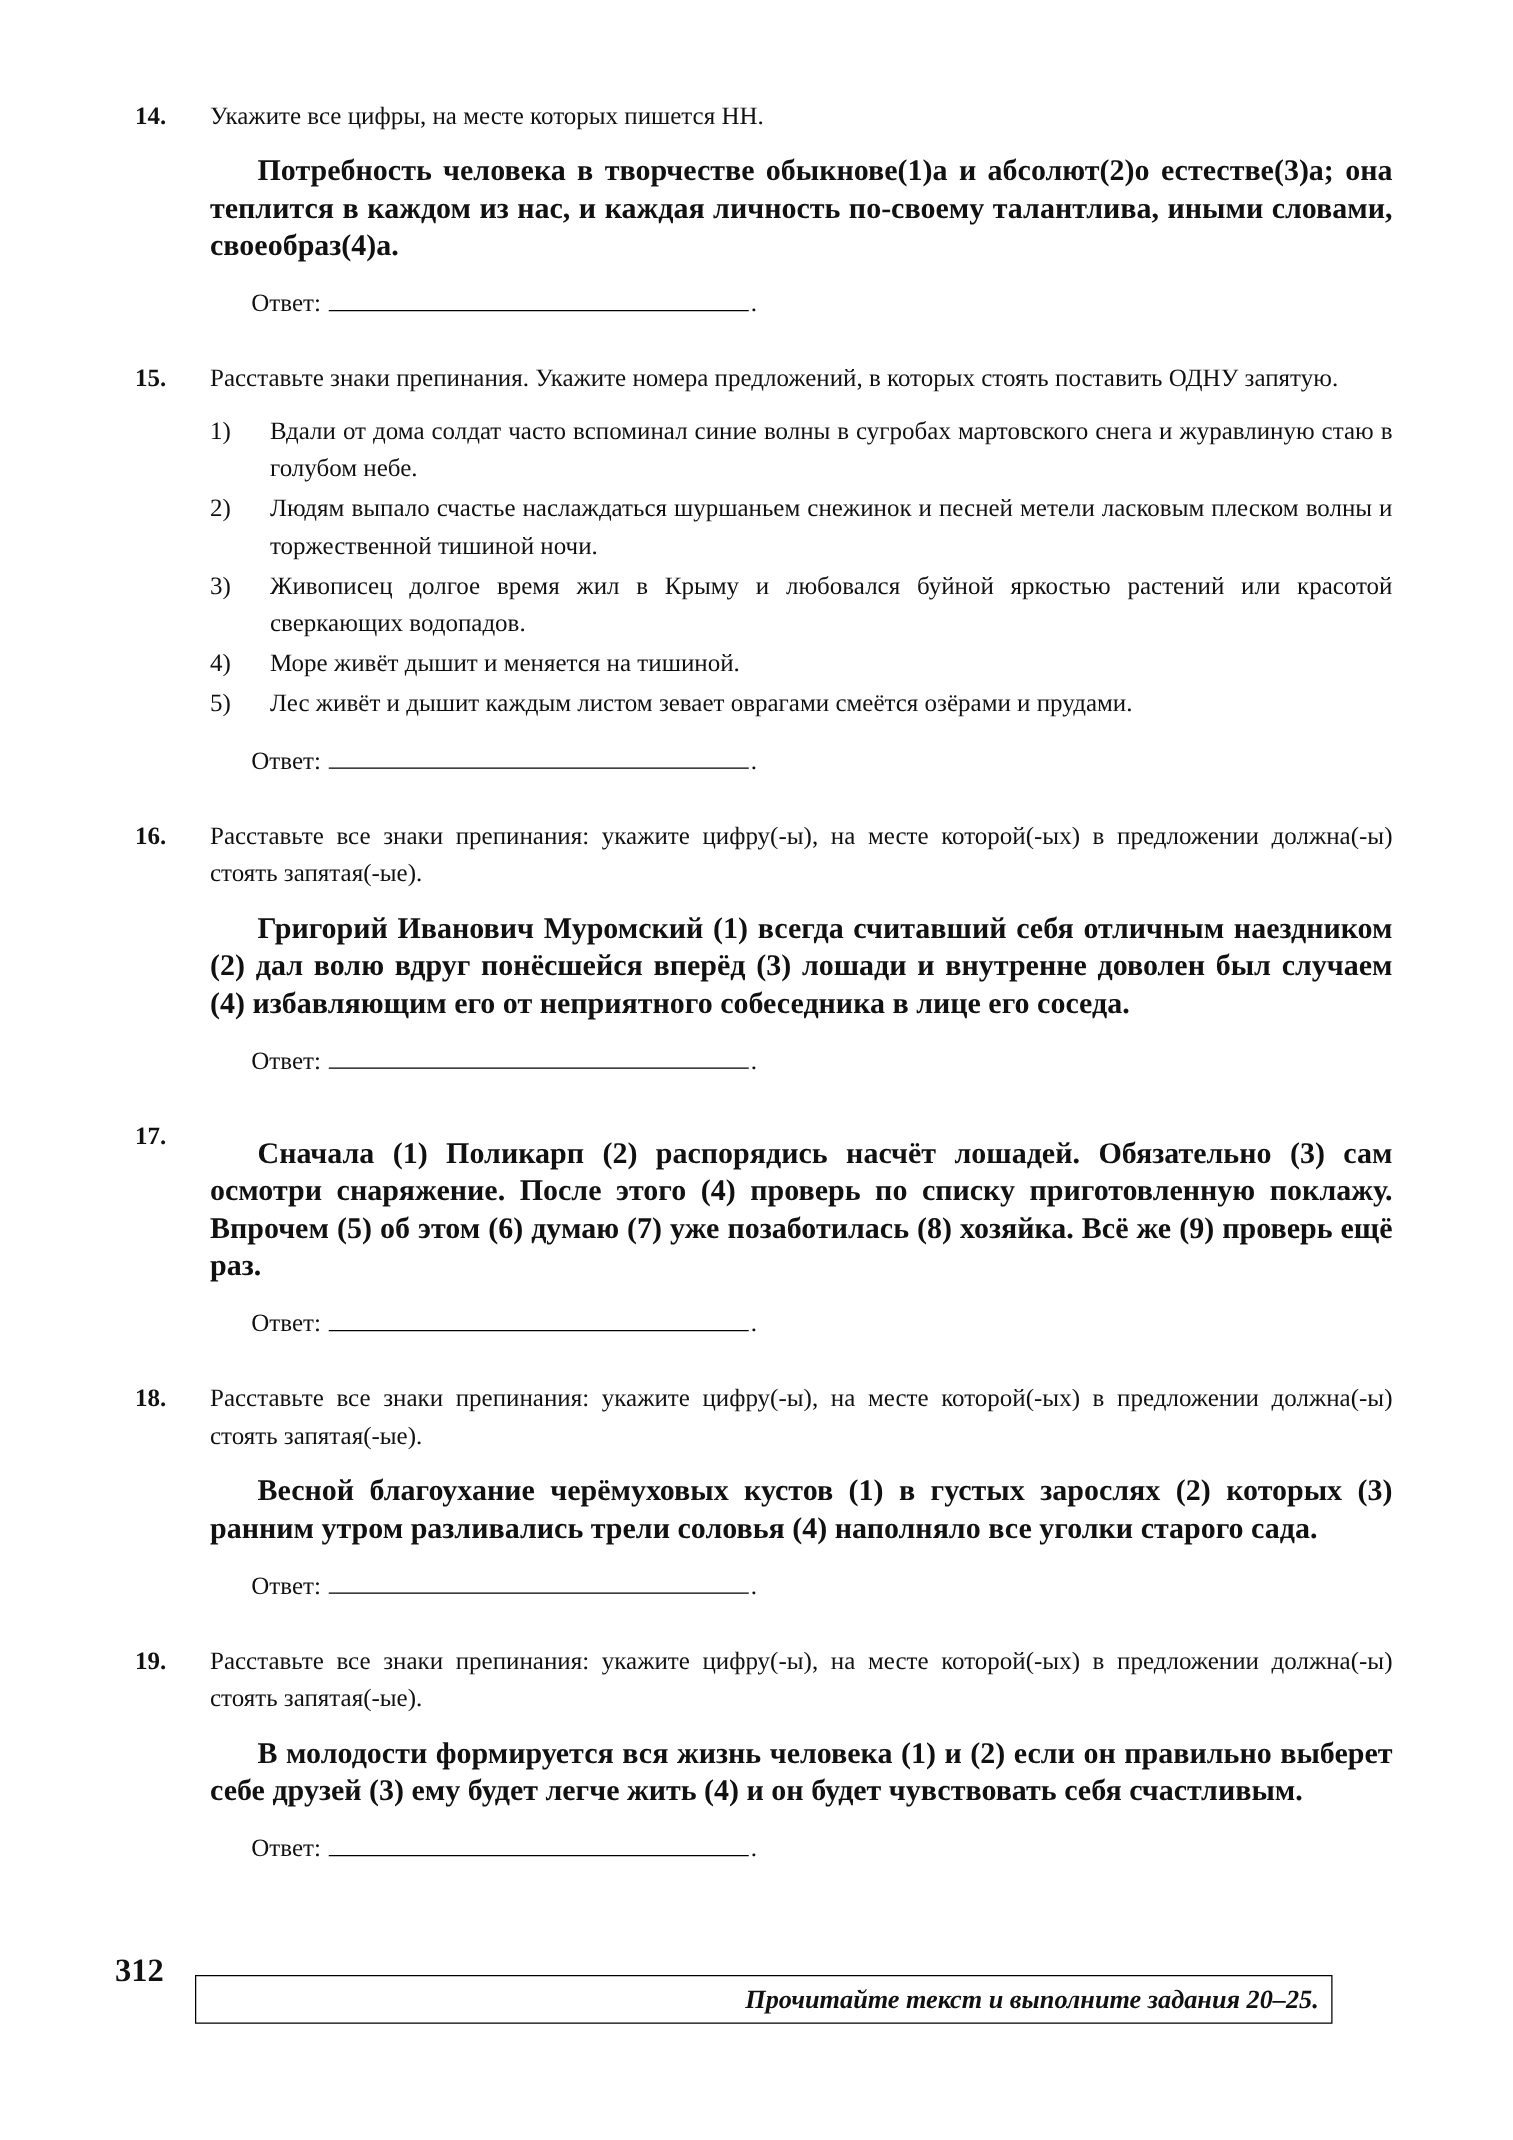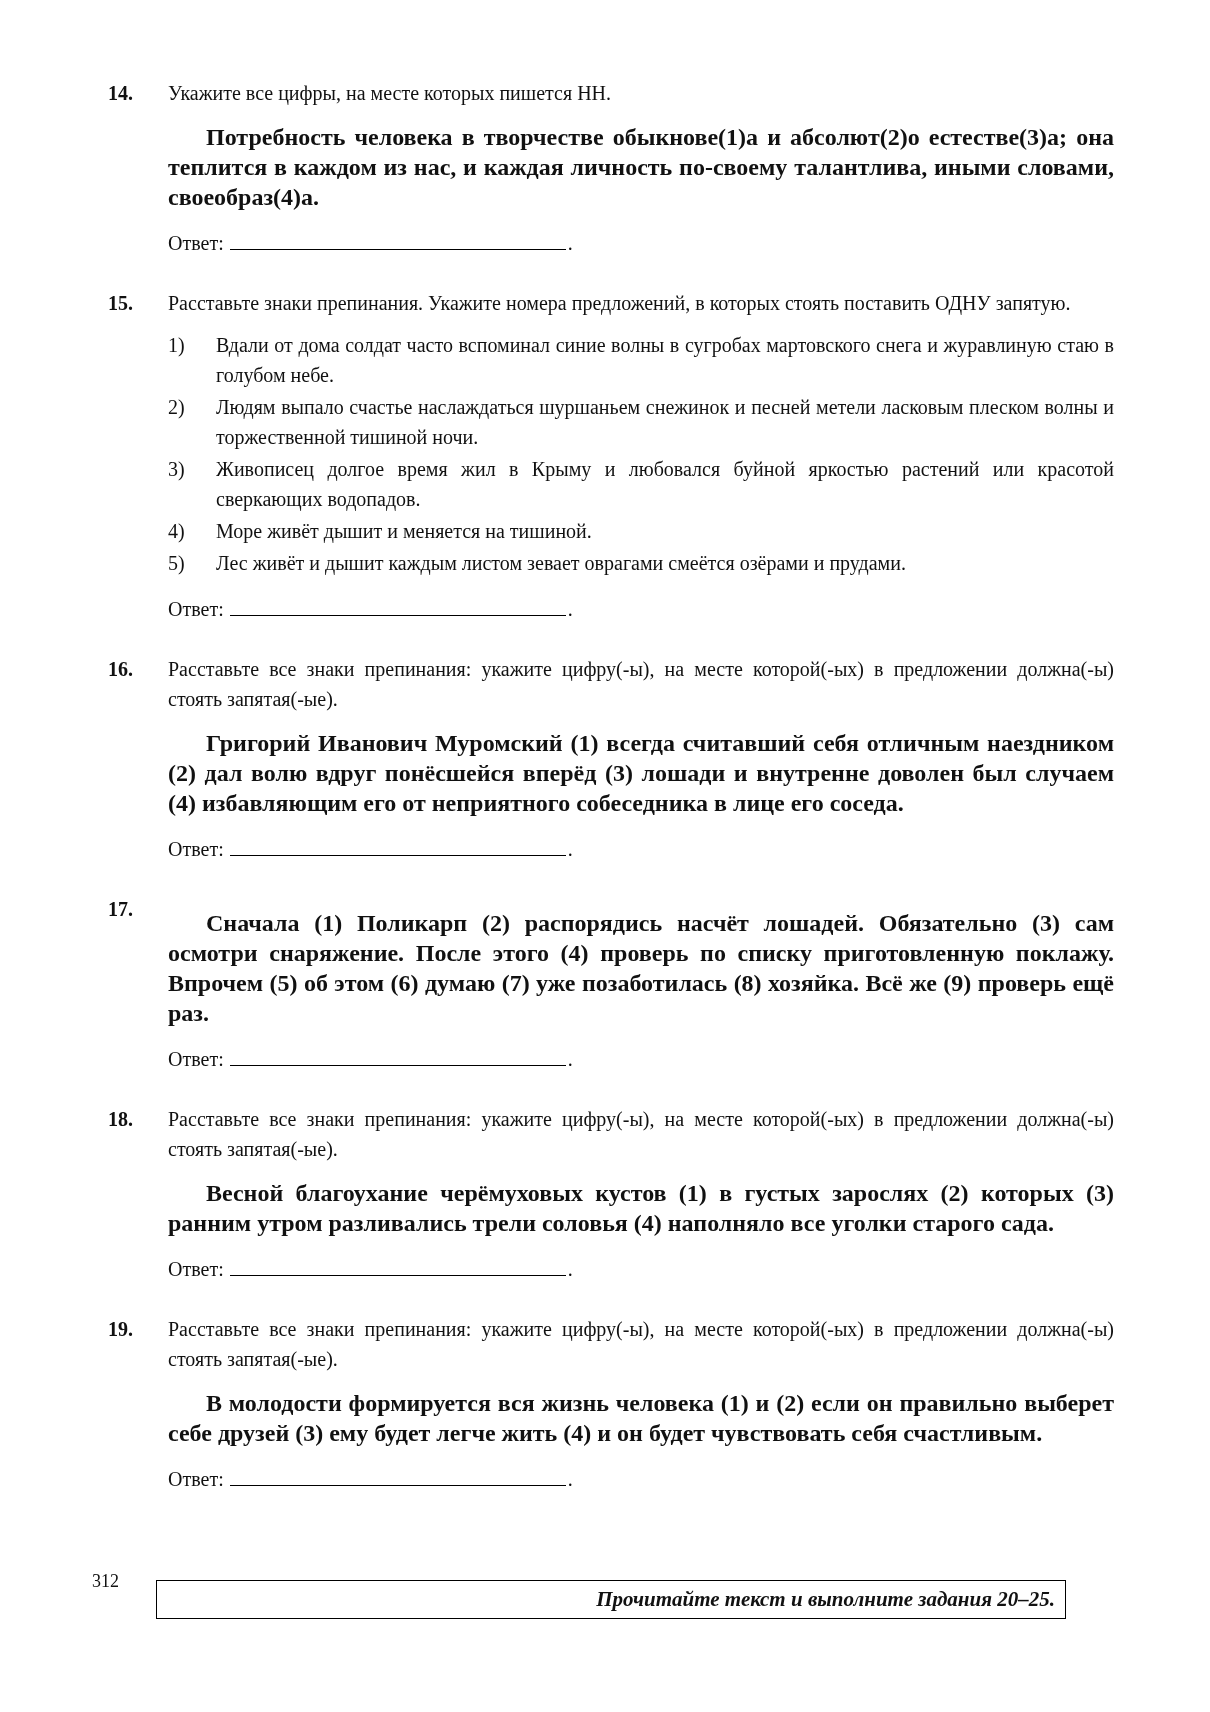--- a/index.html
+++ b/index.html
@@ -57,20 +57,21 @@
   .answer-line {
     font-size: 20px;
     line-height: 30px;
     margin-top: 16px;
     margin-bottom: 30px;
     display: flex;
     align-items: baseline;
   }
   .answer-label {
     margin-right: 6px;
+    margin-left: 33px;
   }
   .answer-rule {
     display: inline-block;
     width: 336px;
     border-bottom: 1.5px solid #000;
     height: 20px;
     margin-right: 2px;
   }
   .answer-dot {
     font-size: 20px;
@@ -102,22 +103,23 @@
     padding: 6px 10px;
     text-align: right;
     font-weight: bold;
     font-style: italic;
     font-size: 21px;
   }
   .page-number {
     position: absolute;
     left: 92px;
     bottom: 44px;
-    font-size: 18px;
+    font-size: 26px;
     font-family: "Liberation Serif", serif;
+    font-weight: bold;
   }
 </style>
 </head>
 <body>
 
 <div class="page">
 
   <div class="task">
     <div class="task-num">14.</div>
     <div class="task-body">

